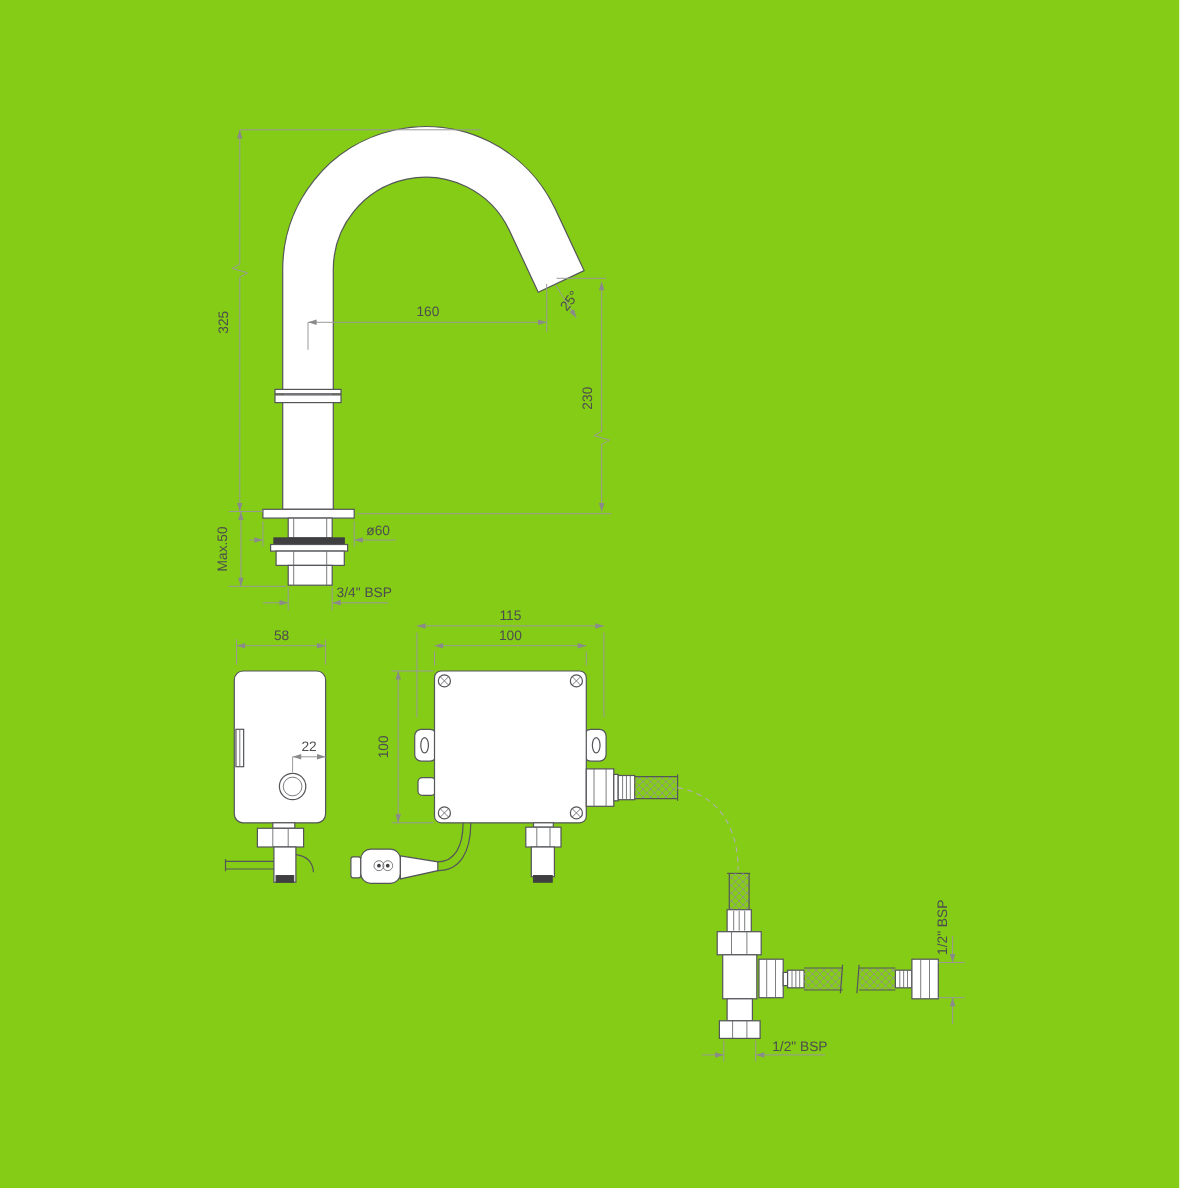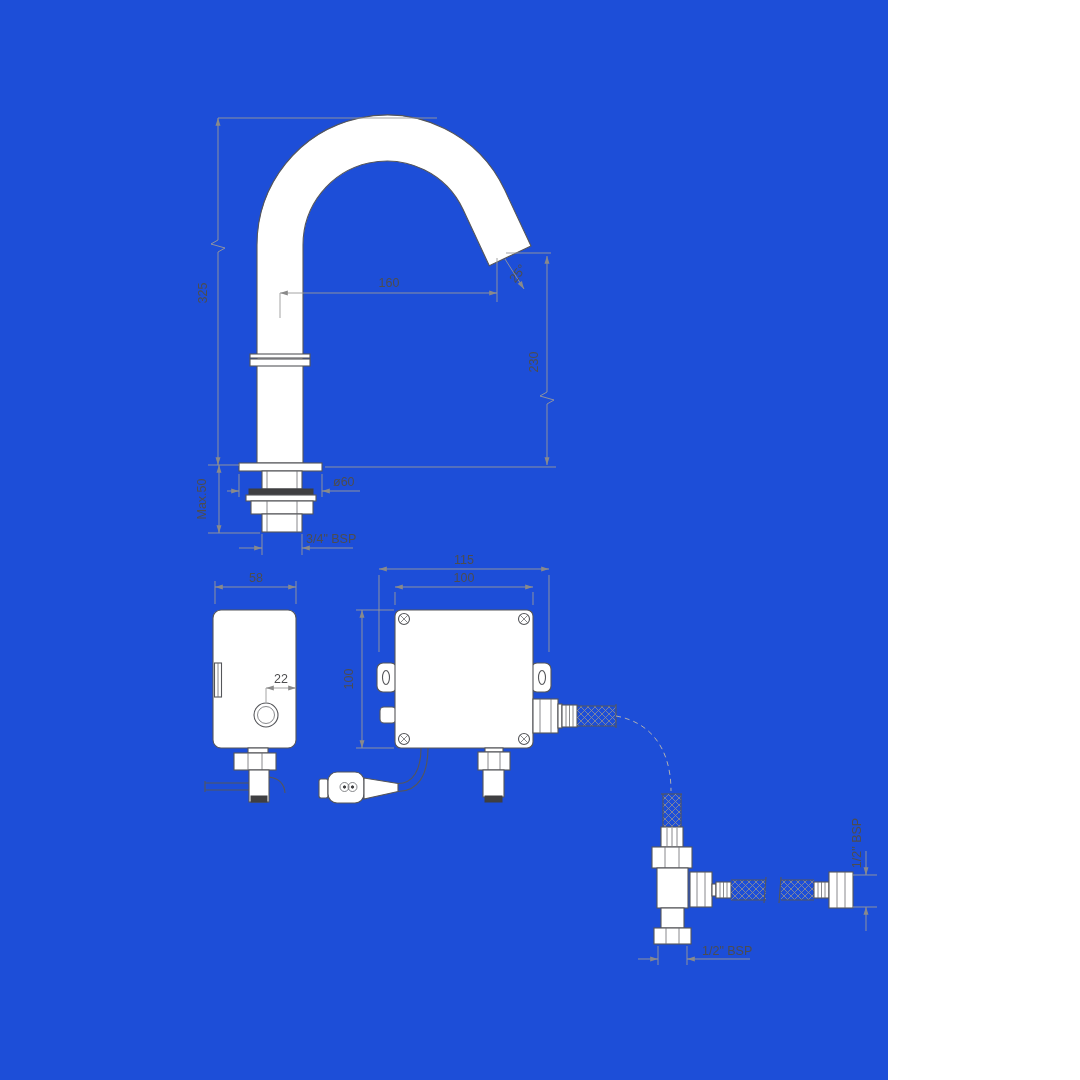--- a/index.html
+++ b/index.html
@@ -1,16 +1,16 @@
 <!DOCTYPE html>
 <html><head>
 <meta charset="utf-8">
 <style>
   html,body{margin:0;padding:0;background:#ffffff;}
-  .page{width:888px;height:1080px;background:#1d4ed8;position:relative;overflow:hidden;}
+  .page{width:1072px;height:1080px;background:#84cc16;position:relative;overflow:hidden;}
   svg{position:absolute;left:0;top:0;}
   text{font-family:"Liberation Sans","DejaVu Sans",sans-serif;font-size:12.5px;fill:#4d4d4f;}
   .obj{stroke:#55565a;stroke-width:1.1;fill:none;}
   .objw{stroke:#55565a;stroke-width:1.1;fill:#ffffff;}
   .thin{stroke:#6a6b6e;stroke-width:0.8;fill:none;}
   .dim{stroke:#9a9a9a;stroke-width:0.9;fill:none;}
   .dash{stroke:#b0b0b0;stroke-width:1;fill:none;stroke-dasharray:5 4;}
   .dark{fill:#3f3f41;stroke:#3f3f41;}
 </style>
 </head>

